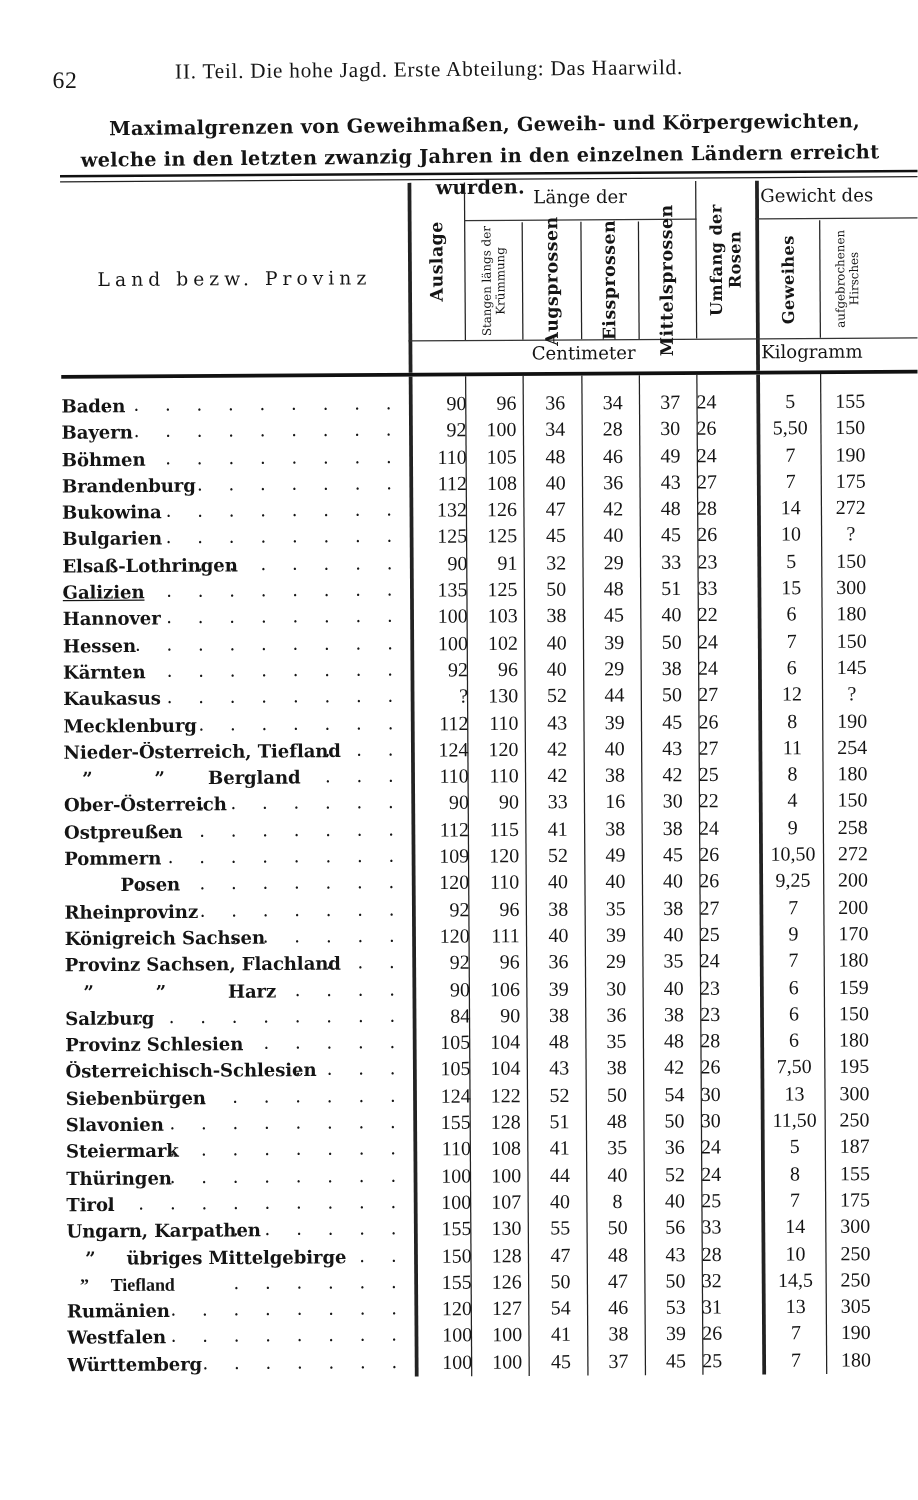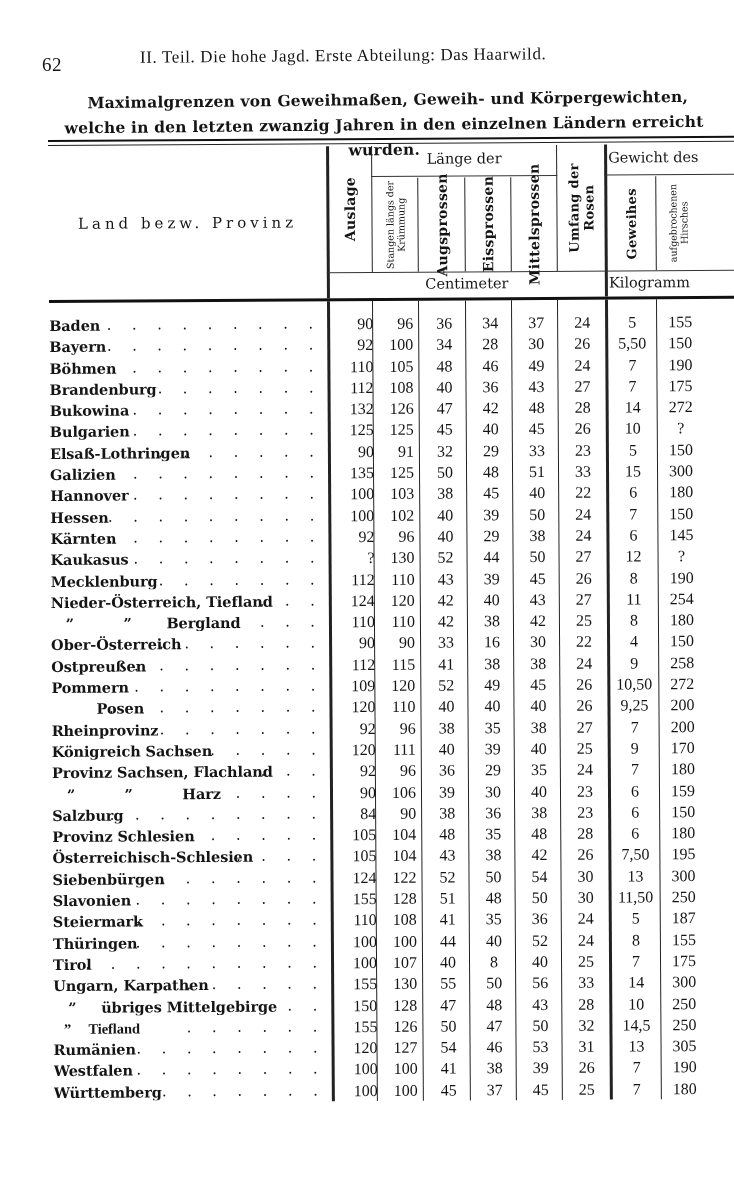--- a/index.html
+++ b/index.html
@@ -69,21 +69,21 @@
   }
   .row .cell {
     position: absolute; top: 2px; text-align: center;
     font-family: "Liberation Serif", serif; font-size: 16px;
   }
   .c0 { left: 280px; width: 44px; text-align: right !important; padding-right: 0; }
   .c1 { left: 326px; width: 38px; text-align: right !important; }
   .c2 { left: 372px; width: 46px; }
   .c3 { left: 418px; width: 46px; }
   .c4 { left: 464px; width: 46px; }
-  .c5 { left: 510px; width: 46px; }
+  .c5 { left: 493px; width: 46px; }
   .c6 { left: 558px; width: 50px; }
   .c7 { left: 608px; width: 46px; }
 </style>
 </head>
 <body>
 
 <div class="page-number">62</div>
 <div class="running-head">II. Teil.  Die hohe Jagd.  Erste Abteilung: Das Haarwild.</div>
 
 <div class="title">
@@ -208,21 +208,21 @@
         <div class="cell c0">90</div>
         <div class="cell c1">91</div>
         <div class="cell c2">32</div>
         <div class="cell c3">29</div>
         <div class="cell c4">33</div>
         <div class="cell c5">23</div>
         <div class="cell c6">5</div>
         <div class="cell c7">150</div>
       </div>
       <div class="row">
-        <div class="name"><span style="white-space: pre;">Galizien</span><span class="dots">. . . . . . . .</span></div>
+        <div class="name"><span style="white-space: pre; text-decoration: underline;">Galizien</span><span class="dots">. . . . . . . .</span></div>
         <div class="cell c0">135</div>
         <div class="cell c1">125</div>
         <div class="cell c2">50</div>
         <div class="cell c3">48</div>
         <div class="cell c4">51</div>
         <div class="cell c5">33</div>
         <div class="cell c6">15</div>
         <div class="cell c7">300</div>
       </div>
       <div class="row">

